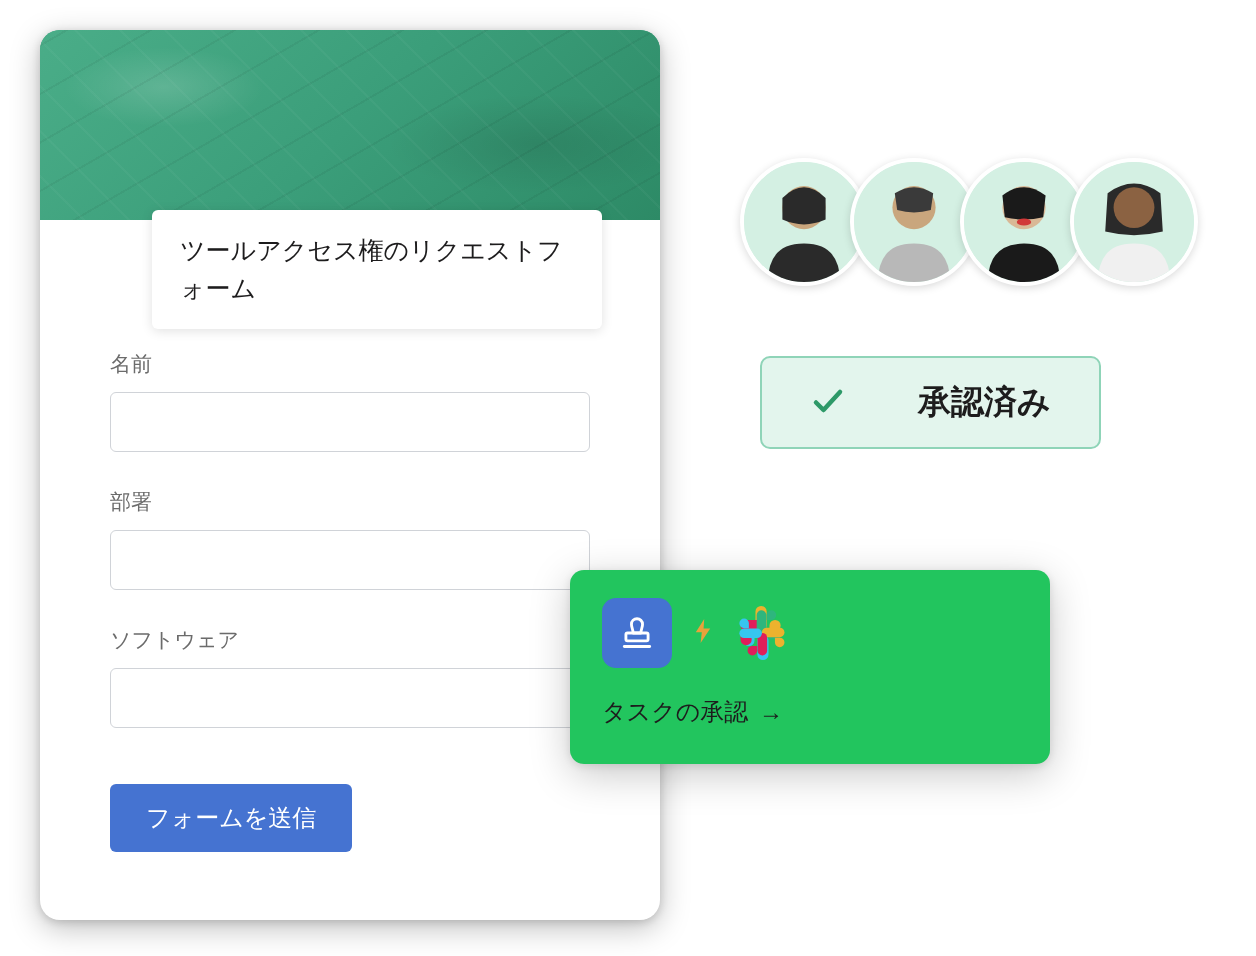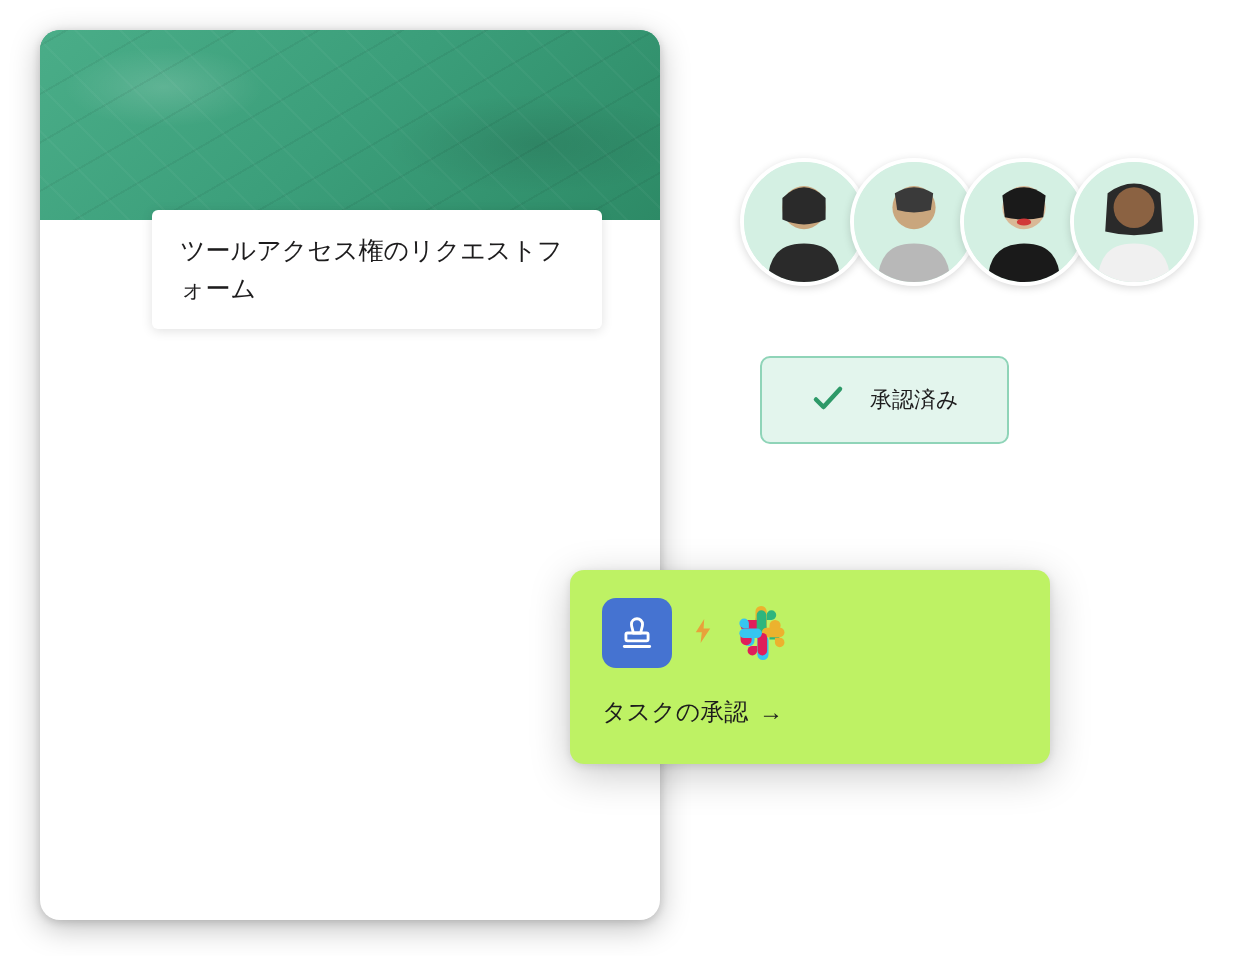--- a/index.html
+++ b/index.html
@@ -143,31 +143,32 @@
       display: flex;
       align-items: center;
       gap: 24px;
     }
     
     .approved-check {
       color: #2d9968;
     }
     
     .approved-text {
-      font-size: 22px;
+      font-size: 33px;
       color: #1d1c1d;
-      font-weight: 400;
+      font-weight: 700;
+      margin-left: 48px;
     }
     
     .workflow-card {
       position: absolute;
       left: 570px;
       top: 570px;
       width: 480px;
-      background: #bef264;
+      background: #22c55e;
       border-radius: 14px;
       padding: 28px 20px 32px 32px;
       box-shadow: 0 10px 40px rgba(0,0,0,0.22), 0 2px 8px rgba(0,0,0,0.1);
     }
     
     .workflow-icons {
       display: flex;
       align-items: center;
       gap: 22px;
       margin-bottom: 24px;
@@ -203,20 +204,35 @@
       display: inline-block;
       margin: 0 4px;
     }
   </style>
 </head>
 <body>
 
 <div class="form-card">
   <div class="form-header-bg"></div>
   <div class="form-title-box">ツールアクセス権のリクエストフォーム</div>
+  <div class="form-body">
+    <div class="form-field">
+      <label class="form-label">名前</label>
+      <input class="form-input" type="text" value="" style="">
+    </div>
+    <div class="form-field">
+      <label class="form-label">部署</label>
+      <input class="form-input" type="text" value="" style="">
+    </div>
+    <div class="form-field">
+      <label class="form-label">ソフトウェア</label>
+      <input class="form-input" type="text" value="" style="">
+    </div>
+    <button class="submit-button">フォームを送信</button>
+  </div>
 </div>
 
 <div class="avatars-row">
   <div class="avatar">
     <svg viewBox="0 0 100 100">
         <circle cx="50" cy="50" r="50" fill="#d4f0e3"></circle>
         <circle cx="50" cy="38" r="18" fill="#c9a67d"></circle>
         <path d="M 20 100 Q 20 68 50 68 Q 80 68 80 100 Z" fill="#2a2a2a"></path>
         <path d="M 32 30 Q 50 12 68 30 L 68 48 Q 50 56 32 48 Z" fill="#2a2a2a"></path>
       </svg>

